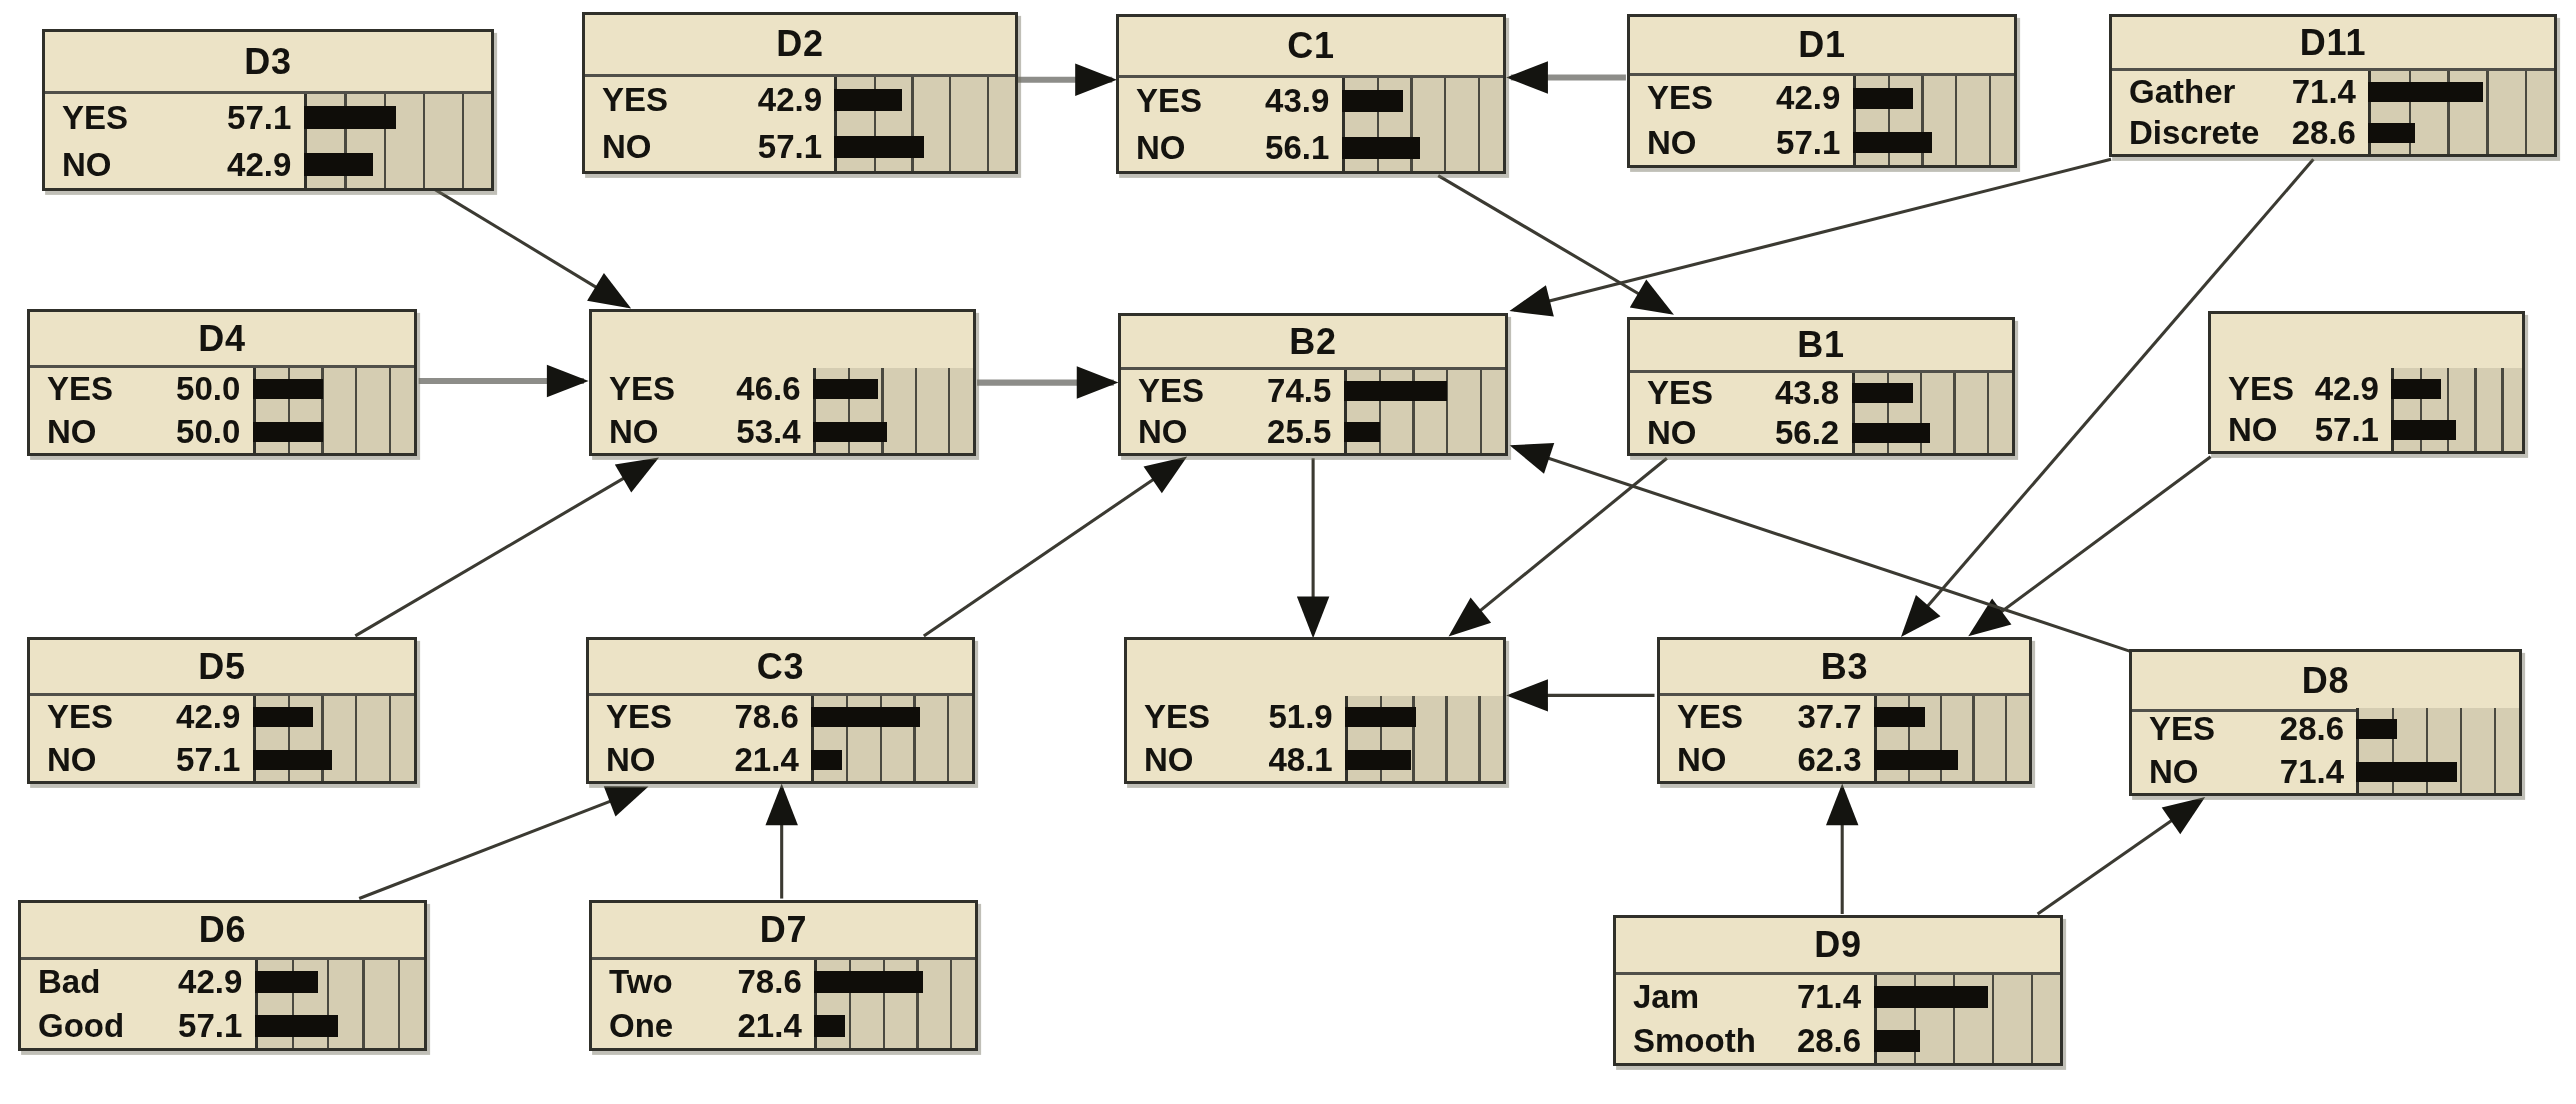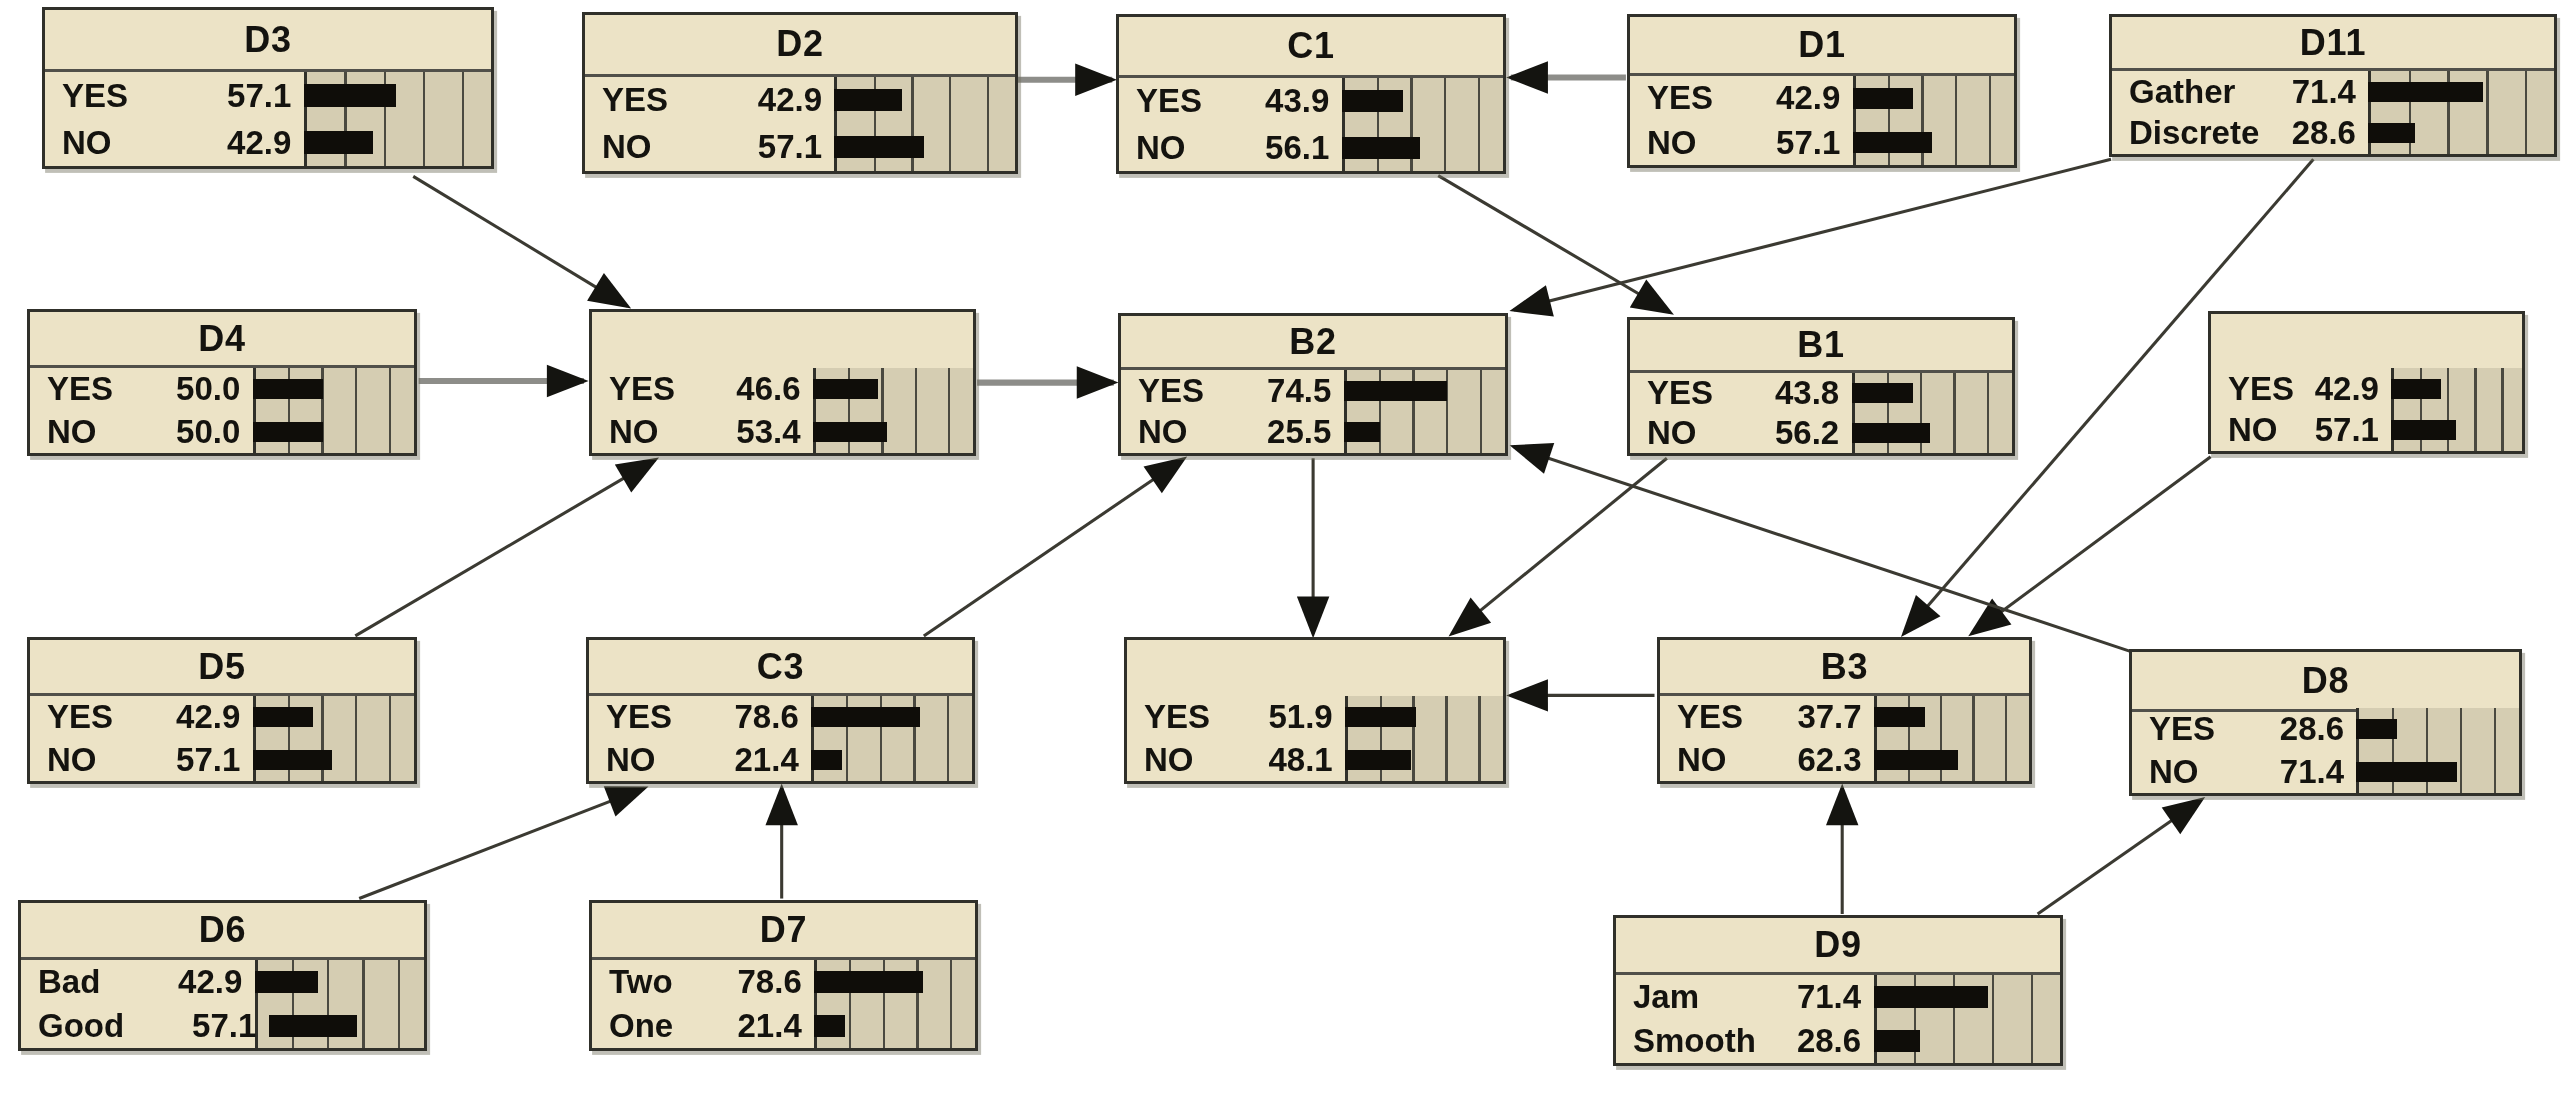--- a/index.html
+++ b/index.html
@@ -66,21 +66,21 @@
         <line x1="465" y1="1163" x2="834" y2="1020" class="edge" marker-end="url(#arrowhead)"></line>
         <line x1="1012" y1="1163" x2="1012" y2="1020" class="edge" marker-end="url(#arrowhead)"></line>
         <line x1="1700" y1="593" x2="1700" y2="820" class="edge" marker-end="url(#arrowhead)"></line>
         <line x1="2158" y1="593" x2="1880" y2="820" class="edge" marker-end="url(#arrowhead)"></line>
         <line x1="2142" y1="900" x2="1956" y2="900" class="edge" marker-end="url(#arrowhead)"></line>
         <line x1="2385" y1="1183" x2="2385" y2="1020" class="edge" marker-end="url(#arrowhead)"></line>
         <line x1="2638" y1="1183" x2="2850" y2="1035" class="edge" marker-end="url(#arrowhead)"></line>
         <line x1="2758" y1="843" x2="1960" y2="578" class="edge" marker-end="url(#arrowhead)"></line>
       </g>
   </svg>
-<div class="bn-node" style="left: 42px; top: 7px; width: 452px; height: 162px;">
+<div class="bn-node" style="left: 42px; top: 29px; width: 452px; height: 162px;">
     <div class="bn-title" style="height: 62px;">D3</div>
     <div class="bn-content" style="top: 62px;">
       <div class="bars-panel">
           <div class="gridline" style="left: calc(21.25% - 1.5px);"></div>
           <div class="gridline" style="left: calc(42.5% - 1.5px);"></div>
           <div class="gridline" style="left: calc(63.75% - 1.5px);"></div>
           <div class="gridline" style="left: calc(85% - 1.5px);"></div>
         </div>
     <div class="state-row" style="top: 0%;">
           <div class="state-label">YES</div>
@@ -392,21 +392,21 @@
           <div class="gridline" style="left: calc(21.25% - 1.5px);"></div>
           <div class="gridline" style="left: calc(42.5% - 1.5px);"></div>
           <div class="gridline" style="left: calc(63.75% - 1.5px);"></div>
           <div class="gridline" style="left: calc(85% - 1.5px);"></div>
         </div>
     <div class="state-row" style="top: 0%;">
           <div class="state-label">Bad</div>
           <div class="state-value">42.9</div>
           <div class="belief-bar" style="left: 58%; width: calc(15.3153% + 1.5px);"></div>
         </div>
-        <div class="state-row" style="top: 50%; padding-left: 24px;">
+        <div class="state-row" style="top: 50%;">
           <div class="state-label">Good</div>
           <div class="state-value">57.1</div>
           <div class="belief-bar" style="left: 58%; width: calc(20.3847% + 1.5px);"></div>
         </div>
       </div>
   </div>
     <div class="bn-node" style="left: 589px; top: 900px; width: 389px; height: 151px;">
     <div class="bn-title" style="height: 57px;">D7</div>
     <div class="bn-content" style="top: 57px;">
       <div class="bars-panel">

